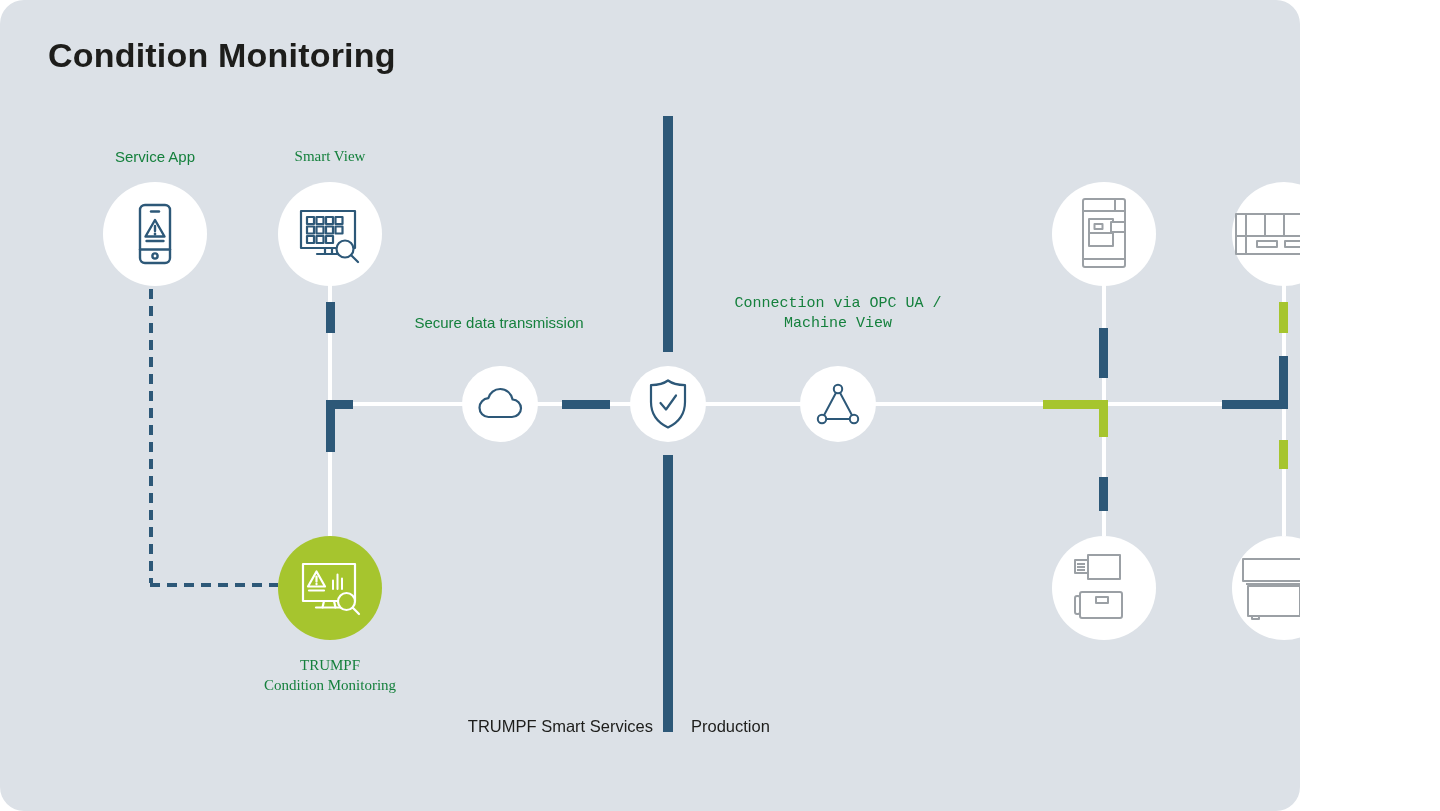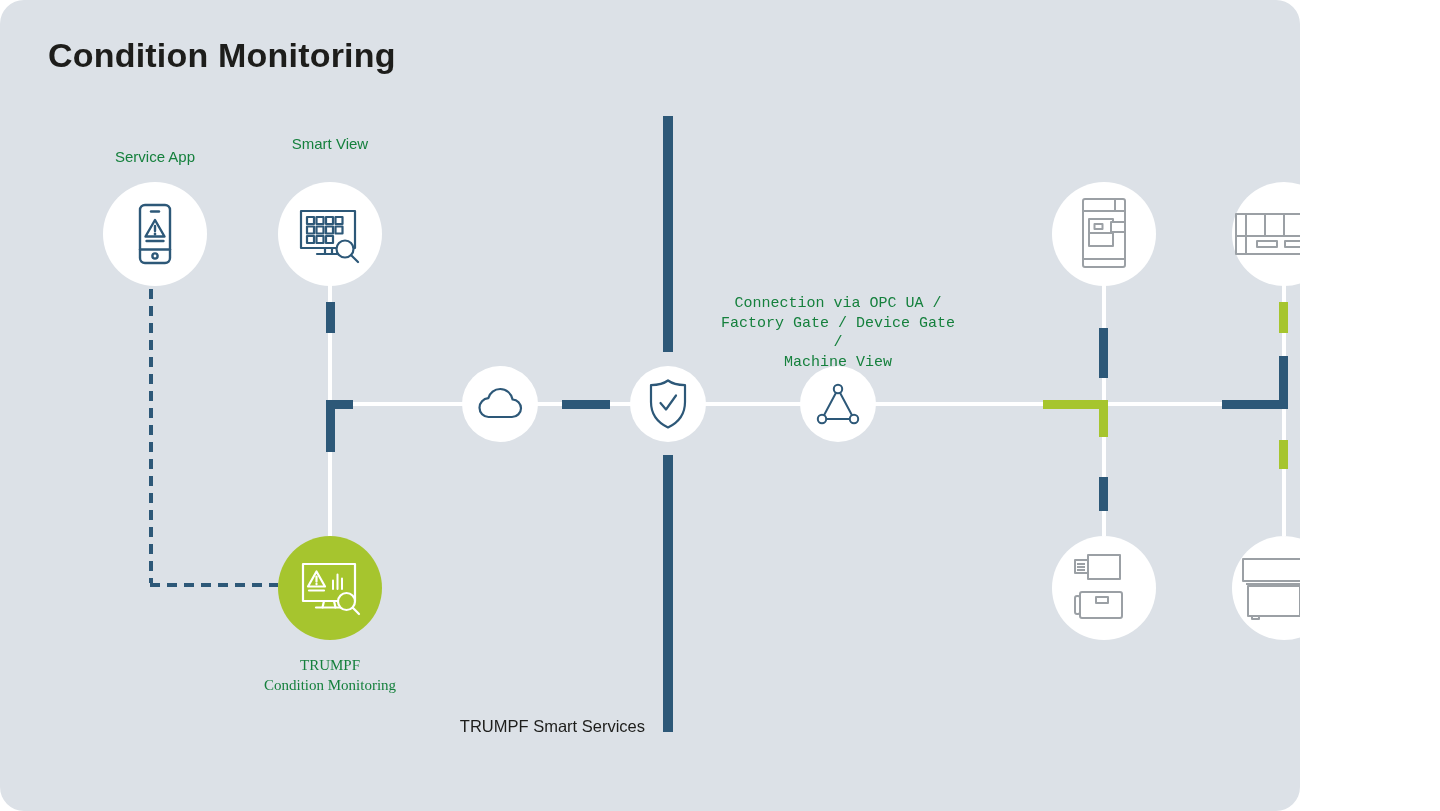--- a/index.html
+++ b/index.html
@@ -176,31 +176,32 @@
       <rect x="3" y="6" width="82" height="22"></rect>
       <path d="M6 31 H82"></path>
       <rect x="8" y="33" width="72" height="30"></rect>
       <path d="M60 33 V63"></path>
       <rect x="12" y="63" width="7" height="3"></rect>
       <rect x="66" y="63" width="7" height="3"></rect>
     </svg>
   </div>
 
   <div class="label" style="left:55px;top:147px;width:200px;">Service App</div>
-  <div class="label" style="left:230px;top:134px;width:200px;">Smart View</div>
+  <div class="label" style="left:230px;top:147px;width:200px;font-family:Liberation Serif, serif;">Smart View</div>
 
   <div class="label" style="left:374px;top:313px;width:250px;">
+    <div>Secure data transmission</div>
   </div>
 
   <div class="label" style="left:713px;top:294px;width:250px;font-family:Liberation Mono, monospace;">
     <div>Connection via OPC UA /</div>
-    <div>Factory Gate / Device Gate /</div>
     <div>Machine View</div>
   </div>
 
   <div class="label" style="left:180px;top:656px;width:300px;font-family:Liberation Serif, serif;">
     <div>TRUMPF</div>
     <div>Condition Monitoring</div>
   </div>
 
-  <div class="zone-label" style="left:345px;top:717px;width:300px;text-align:right;">TRUMPF Smart Services</div>
+  <div class="zone-label" style="left:353px;top:717px;width:300px;text-align:right;">TRUMPF Smart Services</div>
+  <div class="zone-label" style="left:691px;top:717px;width:250px;text-align:left;">Production</div>
 
 </div>
 
 </body></html>

